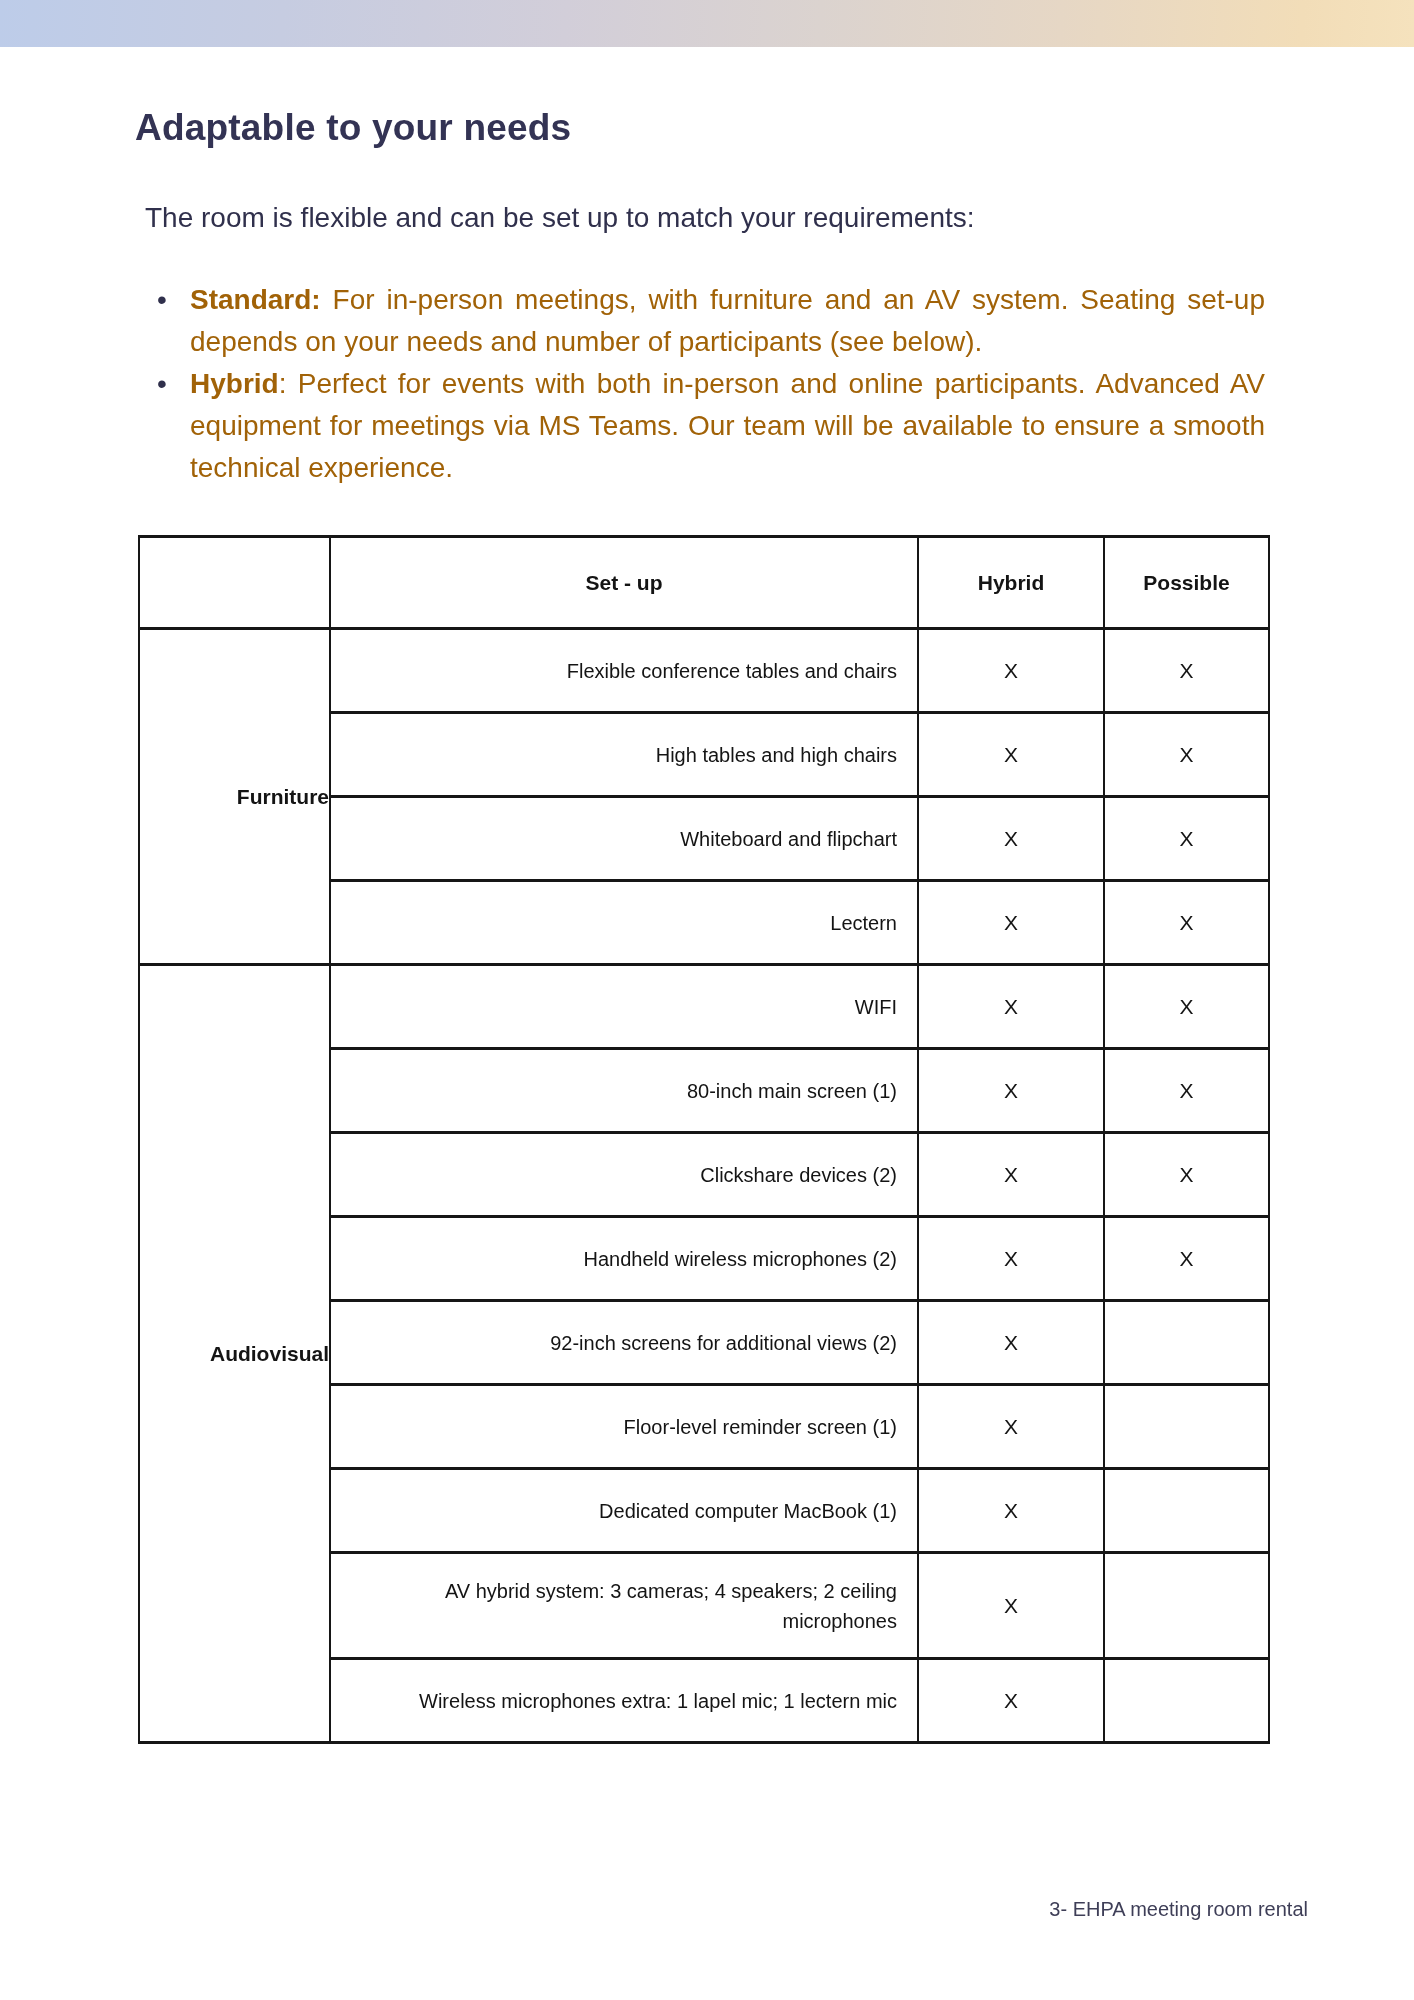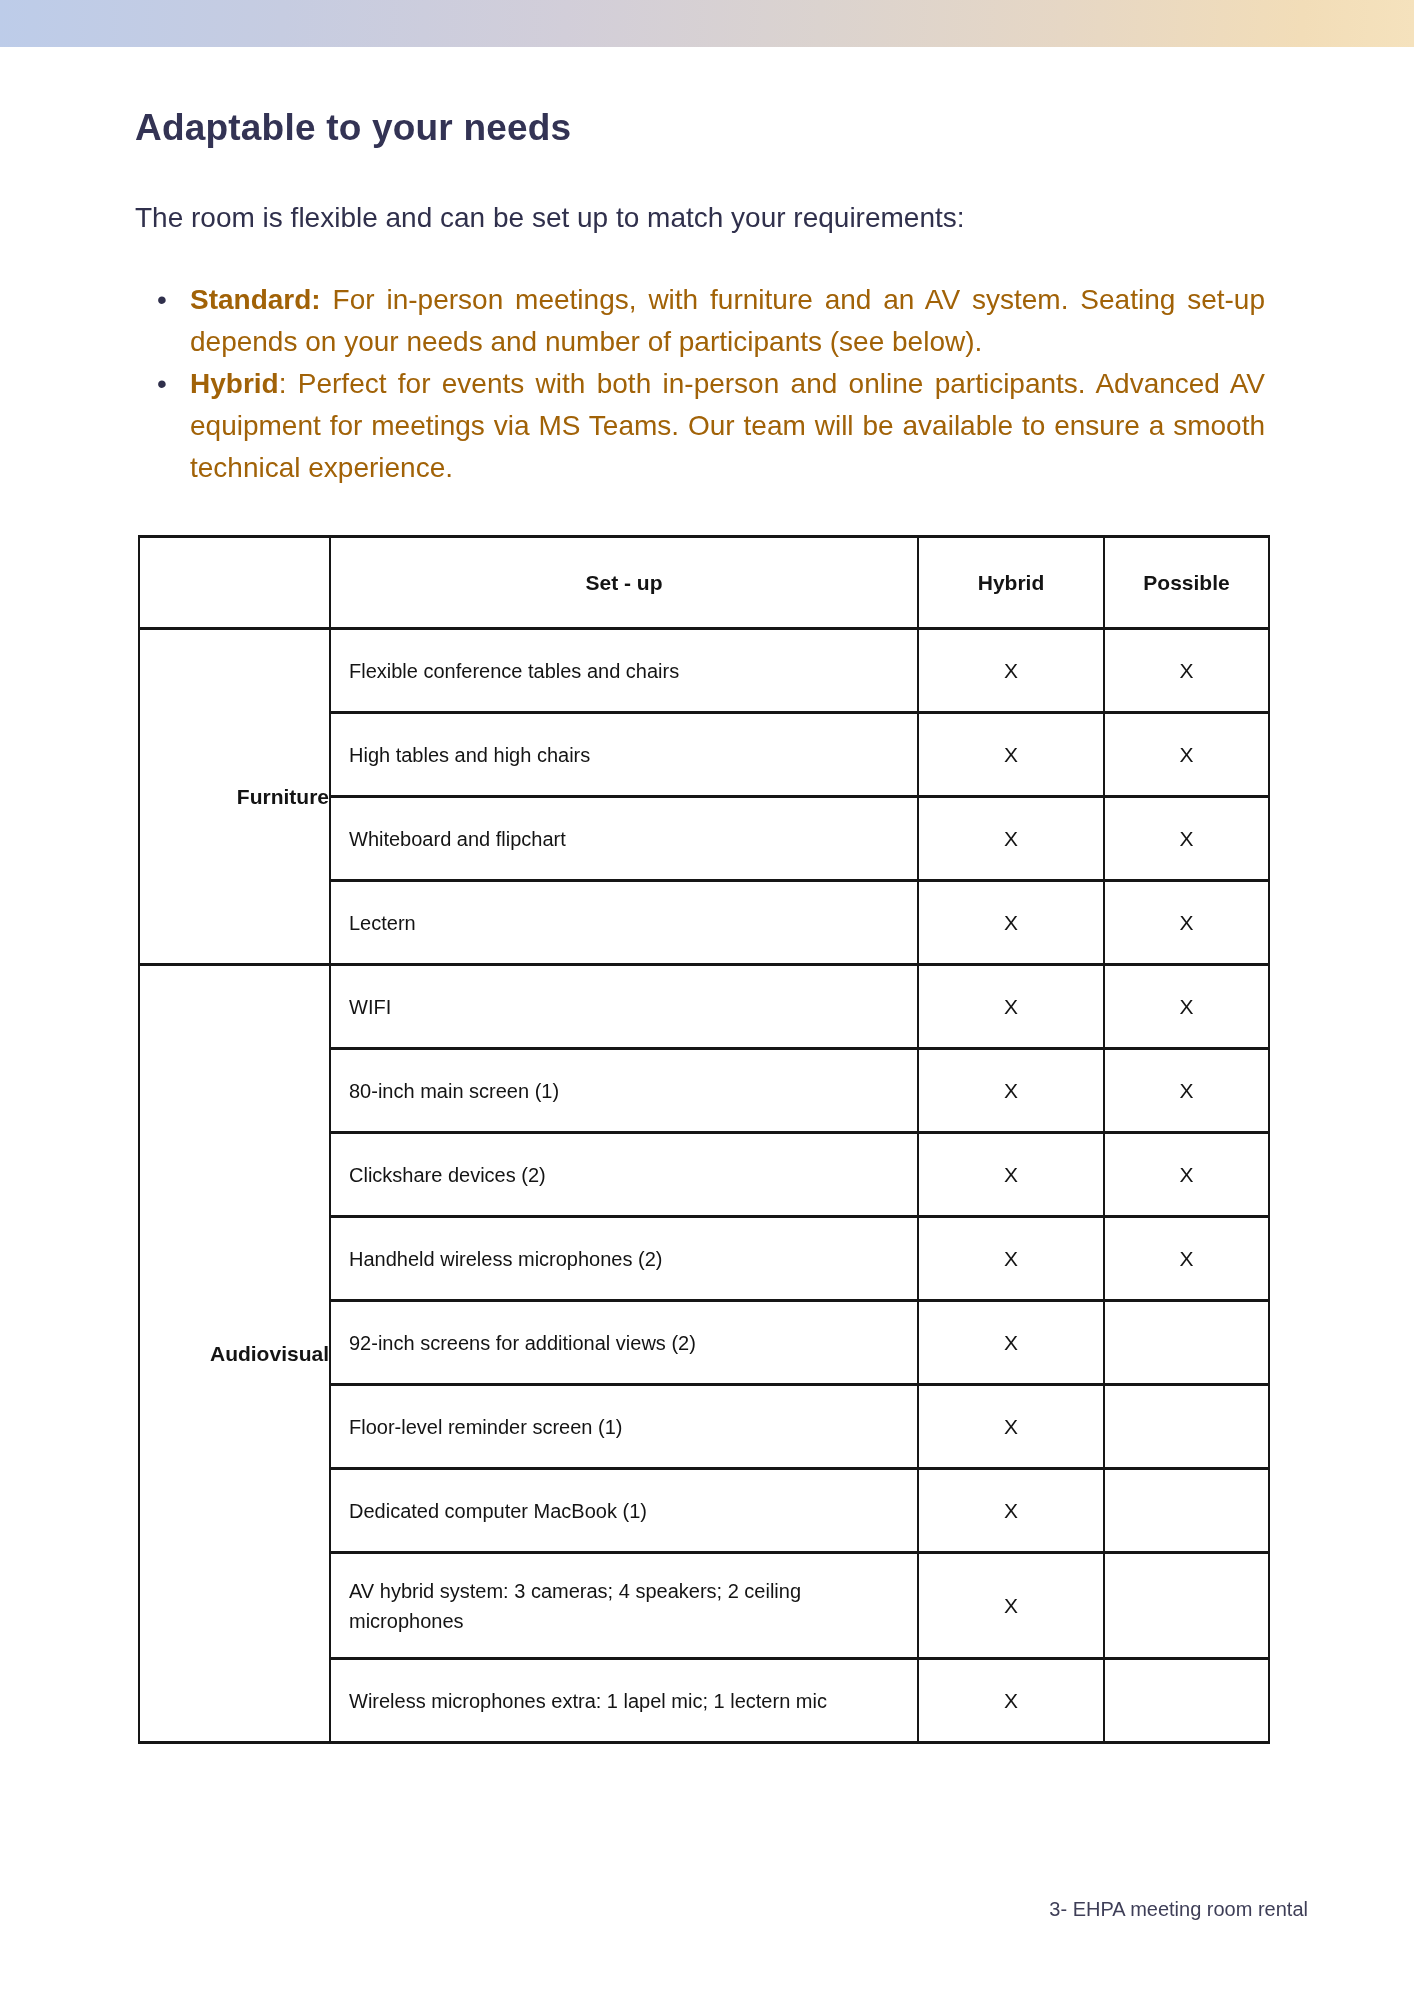--- a/index.html
+++ b/index.html
@@ -28,20 +28,21 @@
     font-weight: bold;
     line-height: 1.25;
     color: #333354;
     letter-spacing: 0.2px;
   }
   .intro {
     margin-top: 46px;
     font-size: 28px;
     line-height: 42px;
     color: #30304c;
+    margin-left: 10px;
   }
   .bullets {
     margin-top: 40px;
   }
   .bullet-item {
     display: flex;
     align-items: flex-start;
   }
   .bullet-marker {
     flex: 0 0 55px;
@@ -90,21 +91,21 @@
   }
   td.group-cell {
     font-size: 21px;
     font-weight: bold;
     text-align: right;
     padding-left: 24px;
   }
   td.item-cell {
     height: 84px;
     font-size: 20px;
-    text-align: left;
+    text-align: right;
     padding-left: 18px;
     padding-right: 20px;
     line-height: 30px;
   }
   tr.row-tall td.item-cell { height: 106px; }
   td.mark-cell {
     font-size: 21px;
     text-align: center;
   }
   .footer {

